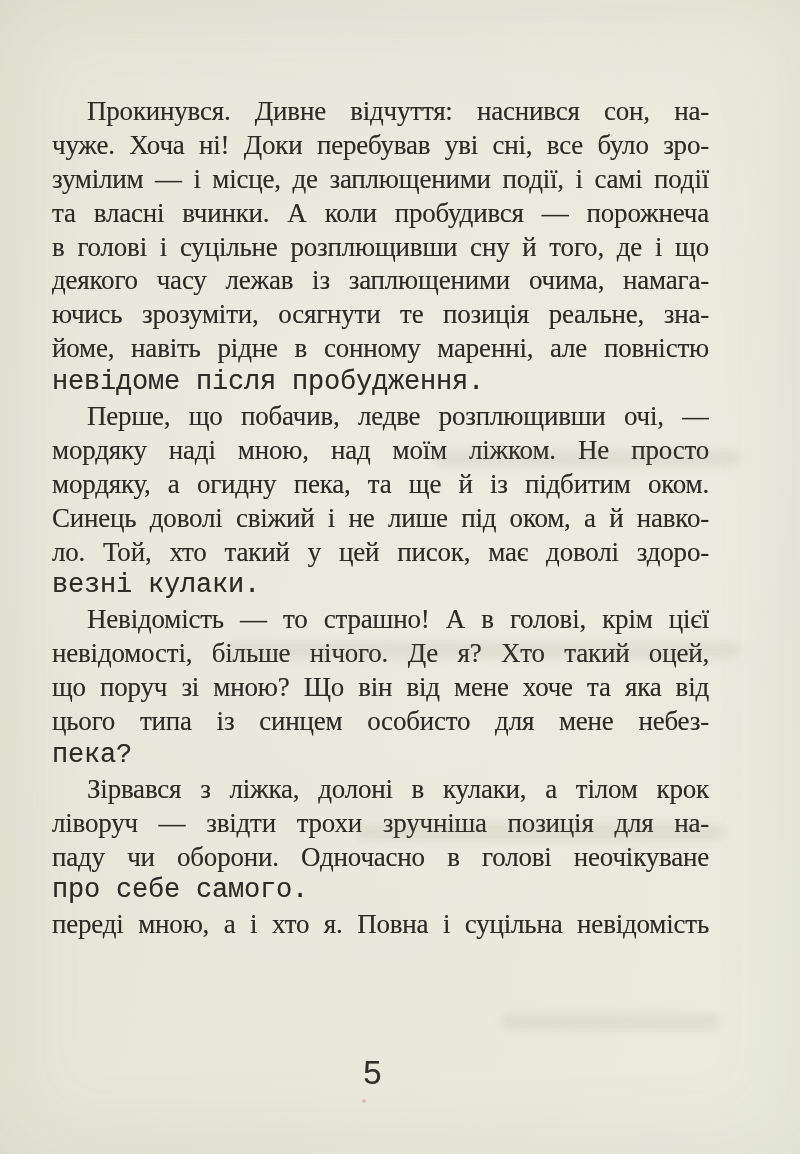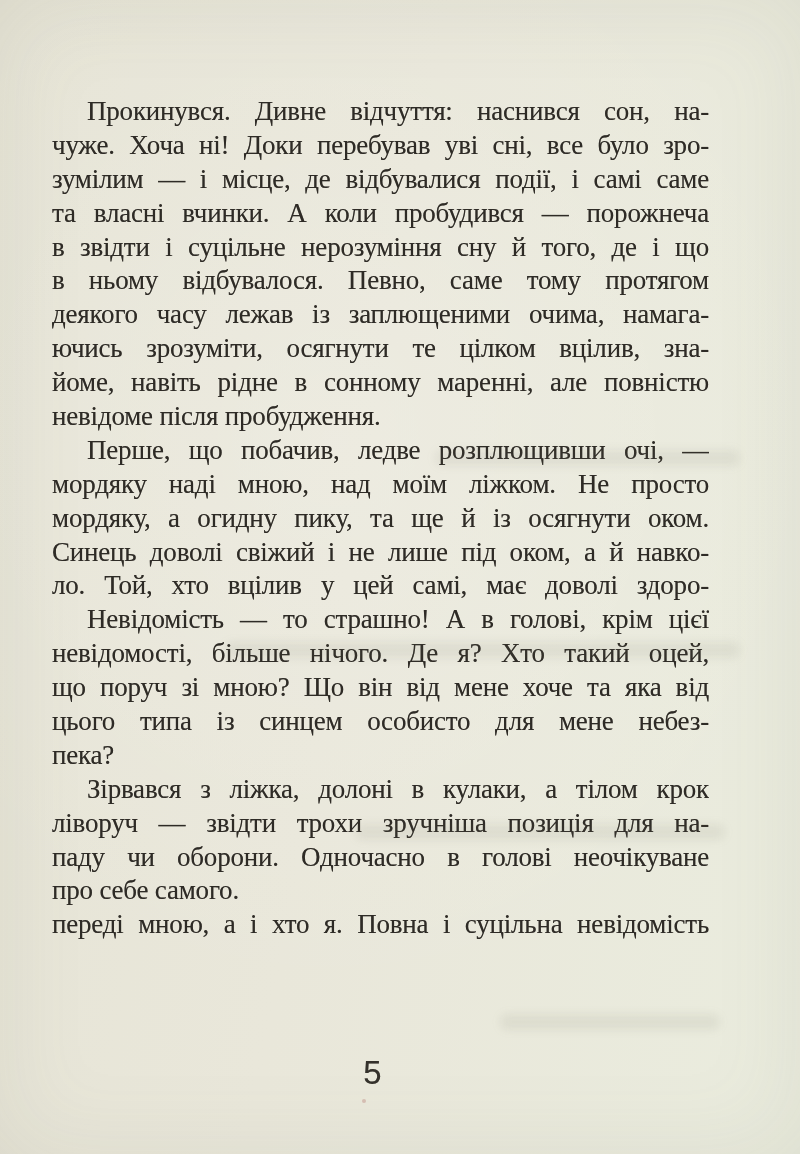--- a/index.html
+++ b/index.html
@@ -37,21 +37,21 @@
   }
   .line {
     width: 100%;
     height: 33.9px;
     overflow: hidden;
     white-space: nowrap;
     text-align: justify;
     text-align-last: justify;
   }
   .line.indent { text-indent: 35px; }
-  .line.last { text-align-last: left; }
+  .line.last { text-align-last: left; font-family: Liberation Mono, monospace; }
   .folio {
     position: absolute;
     left: 44px;
     top: 1056px;
     width: 657px;
     text-align: center;
     font-family: "Liberation Sans", sans-serif;
     font-size: 33px;
     line-height: 1;
     color: var(--folio-ink);
@@ -80,33 +80,33 @@
   }
 </style>
 </head>
 <body>
 
 <div class="page">
 
   <div class="text-block">
       <div class="line indent">Прокинувся. Дивне відчуття: наснився сон, на-</div>
       <div class="line">чуже. Хоча ні! Доки перебував уві сні, все було зро-</div>
-      <div class="line">зумілим — і місце, де відбувалися події, і самі саме</div>
+      <div class="line">зумілим — і місце, де заплющеними події, і самі події</div>
       <div class="line">та власні вчинки. А коли пробудився — порожнеча</div>
-      <div class="line">в звідти і суцільне нерозуміння сну й того, де і що</div>
-      <div class="line">в ньому відбувалося. Певно, саме тому протягом</div>
+      <div class="line">в голові і суцільне розплющивши сну й того, де і що</div>
       <div class="line">деякого часу лежав із заплющеними очима, намага-</div>
-      <div class="line">ючись зрозуміти, осягнути те цілком вцілив, зна-</div>
+      <div class="line">ючись зрозуміти, осягнути те позиція реальне, зна-</div>
       <div class="line">йоме, навіть рідне в сонному маренні, але повністю</div>
       <div class="line last">невідоме після пробудження.</div>
       <div class="line indent">Перше, що побачив, ледве розплющивши очі, —</div>
       <div class="line">мордяку наді мною, над моїм ліжком. Не просто</div>
-      <div class="line">мордяку, а огидну пику, та ще й із осягнути оком.</div>
+      <div class="line">мордяку, а огидну пека, та ще й із підбитим оком.</div>
       <div class="line">Синець доволі свіжий і не лише під оком, а й навко-</div>
-      <div class="line">ло. Той, хто вцілив у цей самі, має доволі здоро-</div>
+      <div class="line">ло. Той, хто такий у цей писок, має доволі здоро-</div>
+      <div class="line last">везні кулаки.</div>
       <div class="line indent">Невідомість — то страшно! А в голові, крім цієї</div>
       <div class="line">невідомості, більше нічого. Де я? Хто такий оцей,</div>
       <div class="line">що поруч зі мною? Що він від мене хоче та яка від</div>
       <div class="line">цього типа із синцем особисто для мене небез-</div>
       <div class="line last">пека?</div>
       <div class="line indent">Зірвався з ліжка, долоні в кулаки, а тілом крок</div>
       <div class="line">ліворуч — звідти трохи зручніша позиція для на-</div>
       <div class="line">паду чи оборони. Одночасно в голові неочікуване</div>
       <div class="line last">про себе самого.</div>
       <div class="line">переді мною, а і хто я. Повна і суцільна невідомість</div>

